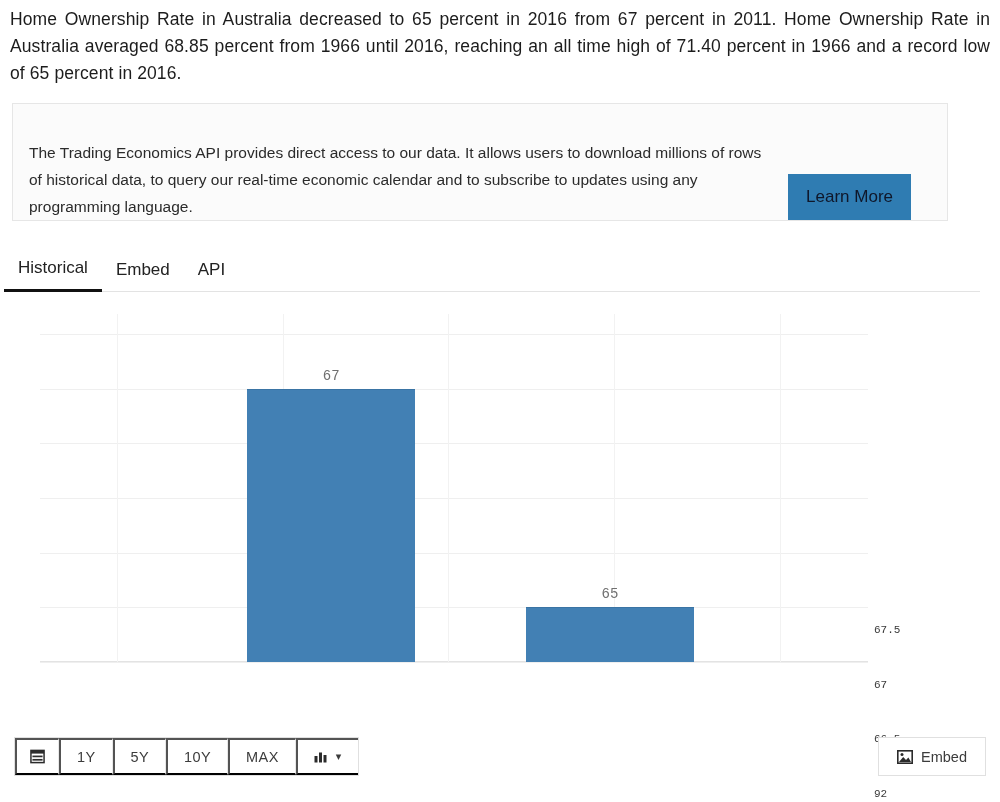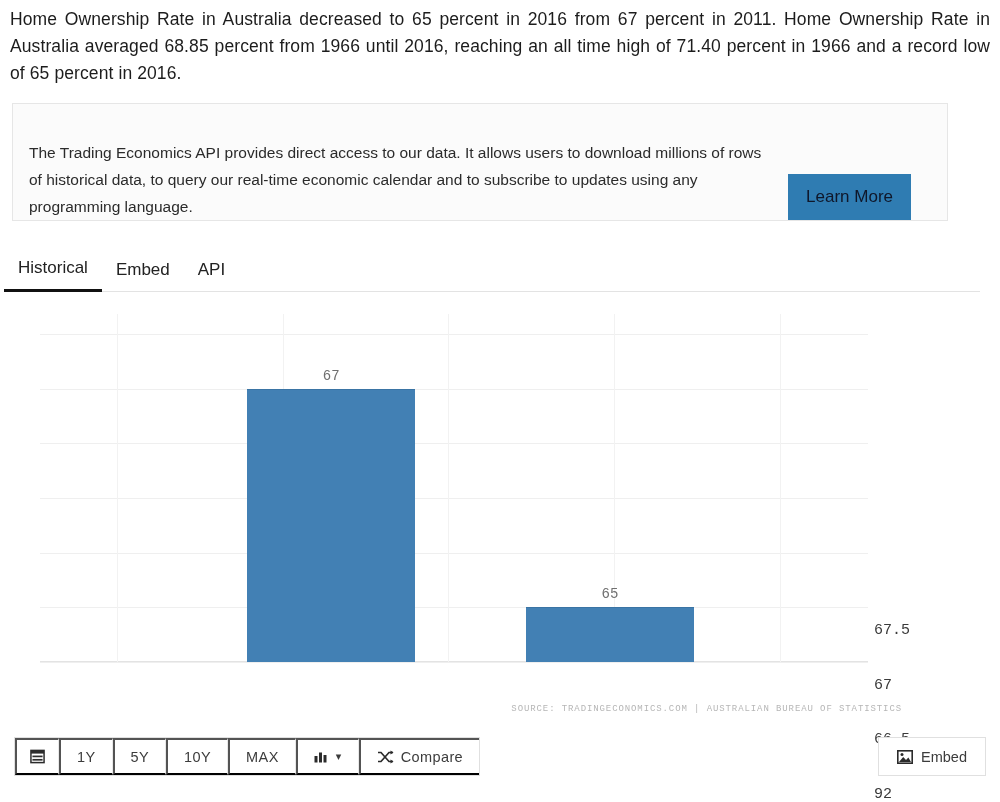--- a/index.html
+++ b/index.html
@@ -103,21 +103,21 @@
   .bar-label {
     position: absolute;
     font-size: 14px;
     color: #6f6f6f;
     transform: translateX(-50%);
     white-space: nowrap;
   }
   .ytick {
     position: absolute;
     left: 874px;
-    font-size: 15px;
+    font-size: 11px;
     color: #3a3a3a;
     transform: translateY(-50%);
     white-space: nowrap;
   }
   .source {
     position: absolute;
     right: 98px; top: 408px;
     font-size: 9px;
     letter-spacing: 0.9px;
     color: #b6b6b6;
@@ -202,21 +202,20 @@
         <div class="bar" style="left: 485.76px; width: 168.36px; top: 293.333px; height: 54.6667px; background: rgb(66, 128, 180);"></div>
         <div class="bar-label" style="left: 569.94px; top: 272.333px;">65</div>
       </div>
     <div id="yticks">
         <div class="ytick" style="top: 334px;">67.5</div>
         <div class="ytick" style="top: 388.667px;">67</div>
         <div class="ytick" style="top: 443.333px;">66.5</div>
         <div class="ytick" style="top: 498px;">92</div>
       </div>
     <div id="xticks"></div>
-    <div class="source">SOURCE: TRADINGECONOMICS.COM  |  AUSTRALIAN BUREAU OF STATISTICS</div>
   </div>
 
   <div class="toolbar">
     <button class="tb-btn tb-icon-btn">
       <span>
         <svg width="15" height="15" viewBox="0 0 16 16">
           <rect x="1" y="1.5" width="14" height="13" fill="none" stroke="#2b2b2b" stroke-width="1.6"></rect>
           <rect x="1" y="1.5" width="14" height="3.4" fill="#2b2b2b"></rect>
           <rect x="2.6" y="7" width="10.8" height="1.8" fill="#2b2b2b"></rect>
           <rect x="2.6" y="10.6" width="10.8" height="1.8" fill="#2b2b2b"></rect>
@@ -230,31 +229,20 @@
     <button class="tb-btn">
       <span>
         <svg width="15" height="13" viewBox="0 0 15 13">
           <rect x="0.5" y="6" width="3" height="6.5" fill="#2b2b2b"></rect>
           <rect x="5" y="2.5" width="3" height="10" fill="#2b2b2b"></rect>
           <rect x="9.5" y="5" width="3" height="7.5" fill="#2b2b2b"></rect>
         </svg>
       </span>
       <span style="font-size:11px;">▾</span>
     </button>
-    <button class="tb-btn">
-      <span>
-        <svg width="17" height="14" viewBox="0 0 17 14">
-          <path d="M1 2.5 H4 L12 11.5 H16" fill="none" stroke="#2b2b2b" stroke-width="1.7"></path>
-          <path d="M1 11.5 H4 L12 2.5 H16" fill="none" stroke="#2b2b2b" stroke-width="1.7"></path>
-          <path d="M13.5 0.5 L16.5 2.5 L13.5 4.5 Z" fill="#2b2b2b"></path>
-          <path d="M13.5 9.5 L16.5 11.5 L13.5 13.5 Z" fill="#2b2b2b"></path>
-        </svg>
-      </span>
-      <span>Compare</span>
-    </button>
   </div>
 
   <button class="embed-btn">
     <span>
       <svg width="16" height="14" viewBox="0 0 16 14">
         <rect x="0.8" y="0.8" width="14.4" height="12.4" fill="none" stroke="#2b2b2b" stroke-width="1.6"></rect>
         <circle cx="5" cy="4.6" r="1.5" fill="#2b2b2b"></circle>
         <path d="M2 12 L6.2 7 L9 10 L11.4 7.4 L14 12 Z" fill="#2b2b2b"></path>
       </svg>
     </span>

